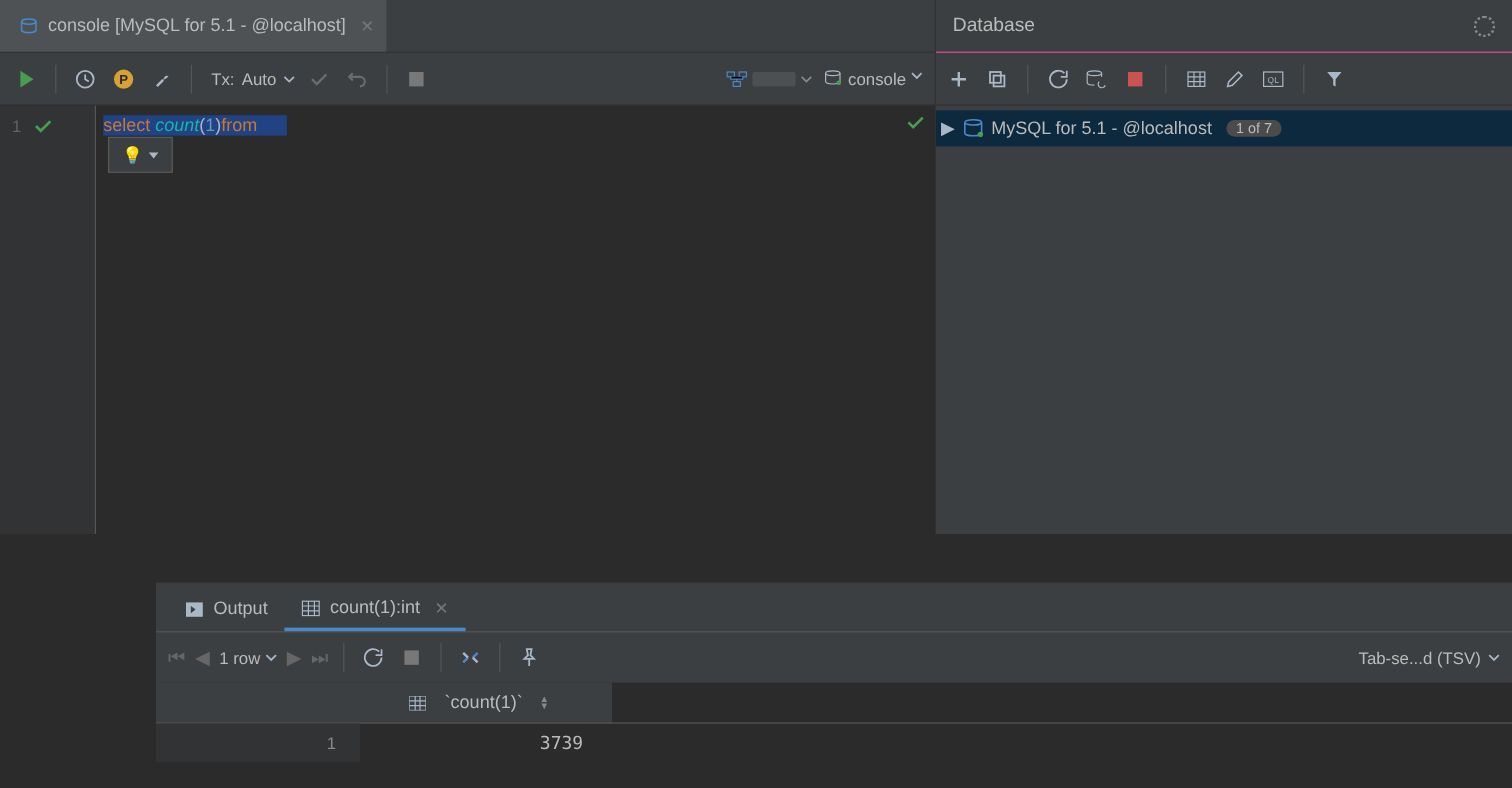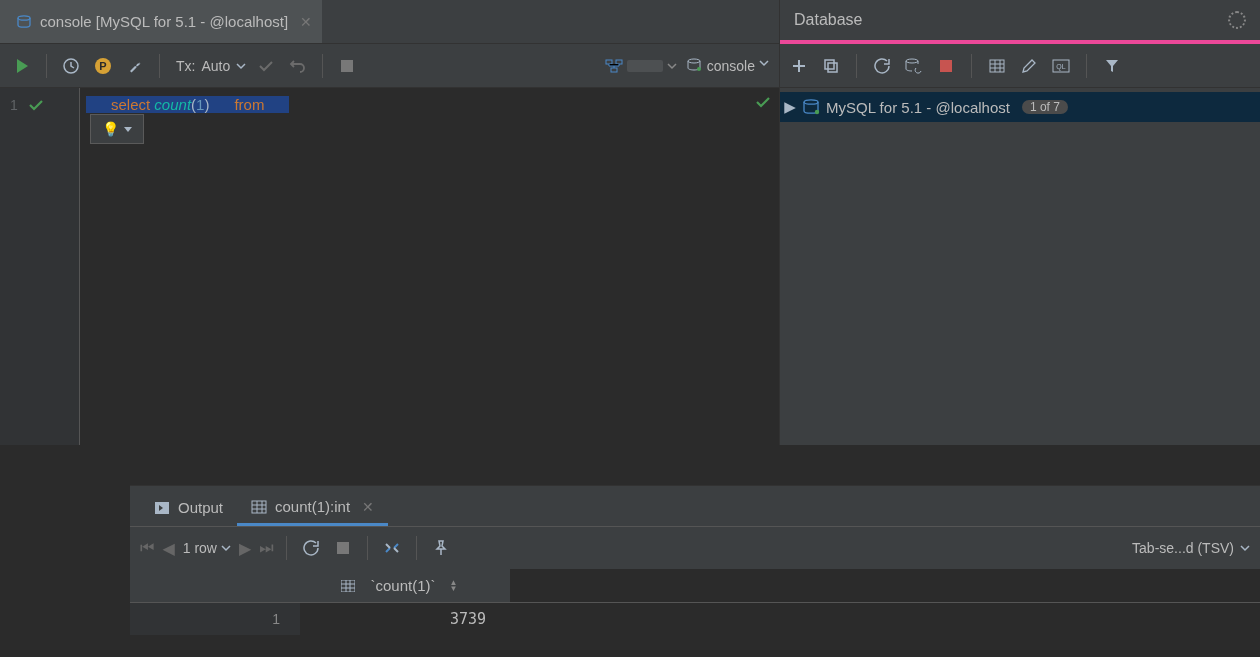--- a/index.html
+++ b/index.html
@@ -31,31 +31,31 @@
 
 
 .editor-area { flex: 1; display: flex; background: #2b2b2b; position: relative; }
 .gutter { width: 80px; background: #313335; border-right: 1px solid #555; padding-top: 6px; }
 .gutter-row { display: flex; align-items: center; height: 22px; padding-left: 10px; gap: 10px; }
 .gutter-num { color: #606366; font-size: 14px; }
 .gutter-check { color: #499c54; }
 .code { flex: 1; padding: 6px 0 0 6px; font-family: "Consolas", monospace; font-size: 15px; position: relative; }
 .code-line { line-height: 22px; white-space: pre; }
 .sel { background: #214283; }
-.kw { color: #cc7832; padding-left: 25px; }
+.kw { color: #cc7832; }
 .func { color: #14b8a6; font-style: italic; }
 .num { color: #6897bb; }
 .plain { color: #a9b7c6; }
 .bulb-popup { position: absolute; top: 26px; left: 10px; width: 54px; height: 30px; background: #3c3f41; border: 1px solid #5a5a5a; display: flex; align-items: center; justify-content: center; gap: 4px; }
 .bulb-popup .bulb { color: #ffc66d; font-size: 14px; }
 .bulb-popup .arrow { width: 0; height: 0; border-left: 4px solid transparent; border-right: 4px solid transparent; border-top: 5px solid #a9b7c6; }
 .code-check { position: absolute; top: 6px; right: 8px; color: #499c54; font-size: 14px; }
 
 
-.db-header { height: 44px; display: flex; align-items: center; padding: 0 14px; color: #bbbbbb; font-size: 16px; border-bottom: 4px solid #ec4899; justify-content: space-between; }
+.db-header { height: 44px; display: flex; align-items: center; padding: 0 14px; color: #bbbbbb; font-size: 16px; border-bottom: 1px solid #ec4899; justify-content: space-between; }
 .db-gear { width: 18px; height: 18px; border: 2px dotted #888; border-radius: 50%; }
 .db-toolbar { height: 44px; display: flex; align-items: center; padding: 0 8px; gap: 10px; border-bottom: 1px solid #323232; }
 .db-tb-btn { width: 22px; height: 22px; display: flex; align-items: center; justify-content: center; color: #a9b7c6; }
 .db-tb-btn.red { color: #c75450; }
 .db-tree { flex: 1; padding: 4px 0; }
 .db-tree-row { display: flex; align-items: center; height: 30px; padding-left: 4px; gap: 6px; background: #0d293e; font-size: 15px; }
 .tree-arrow { color: #a9b7c6; width: 12px; text-align: center; }
 .tree-label { color: #bbbbbb; }
 .tree-badge { background: #4b4b4b; color: #bbbbbb; border-radius: 8px; padding: 0 8px; font-size: 12px; margin-left: 6px; }
 

